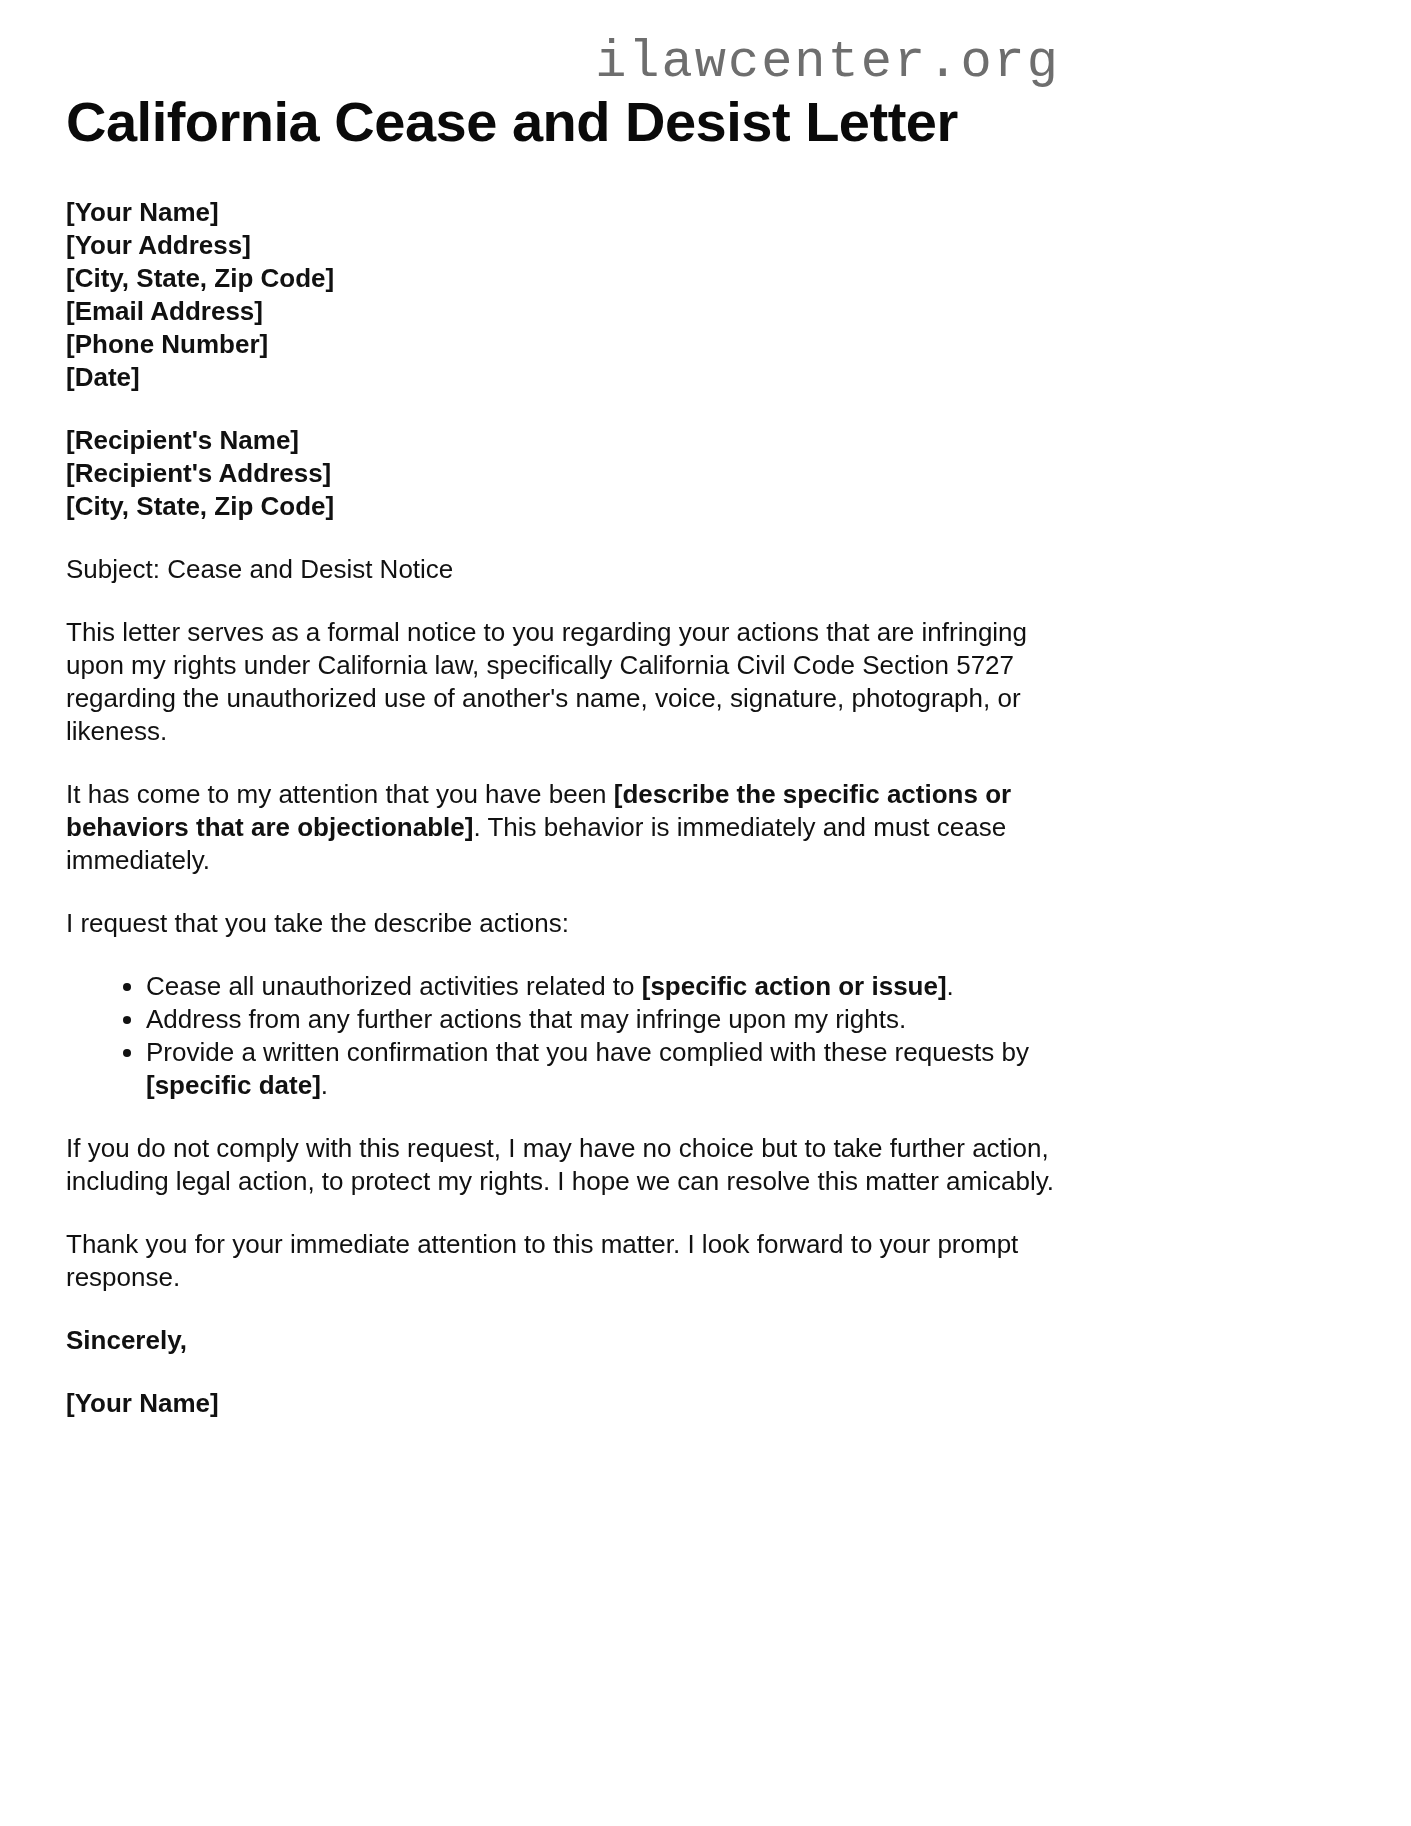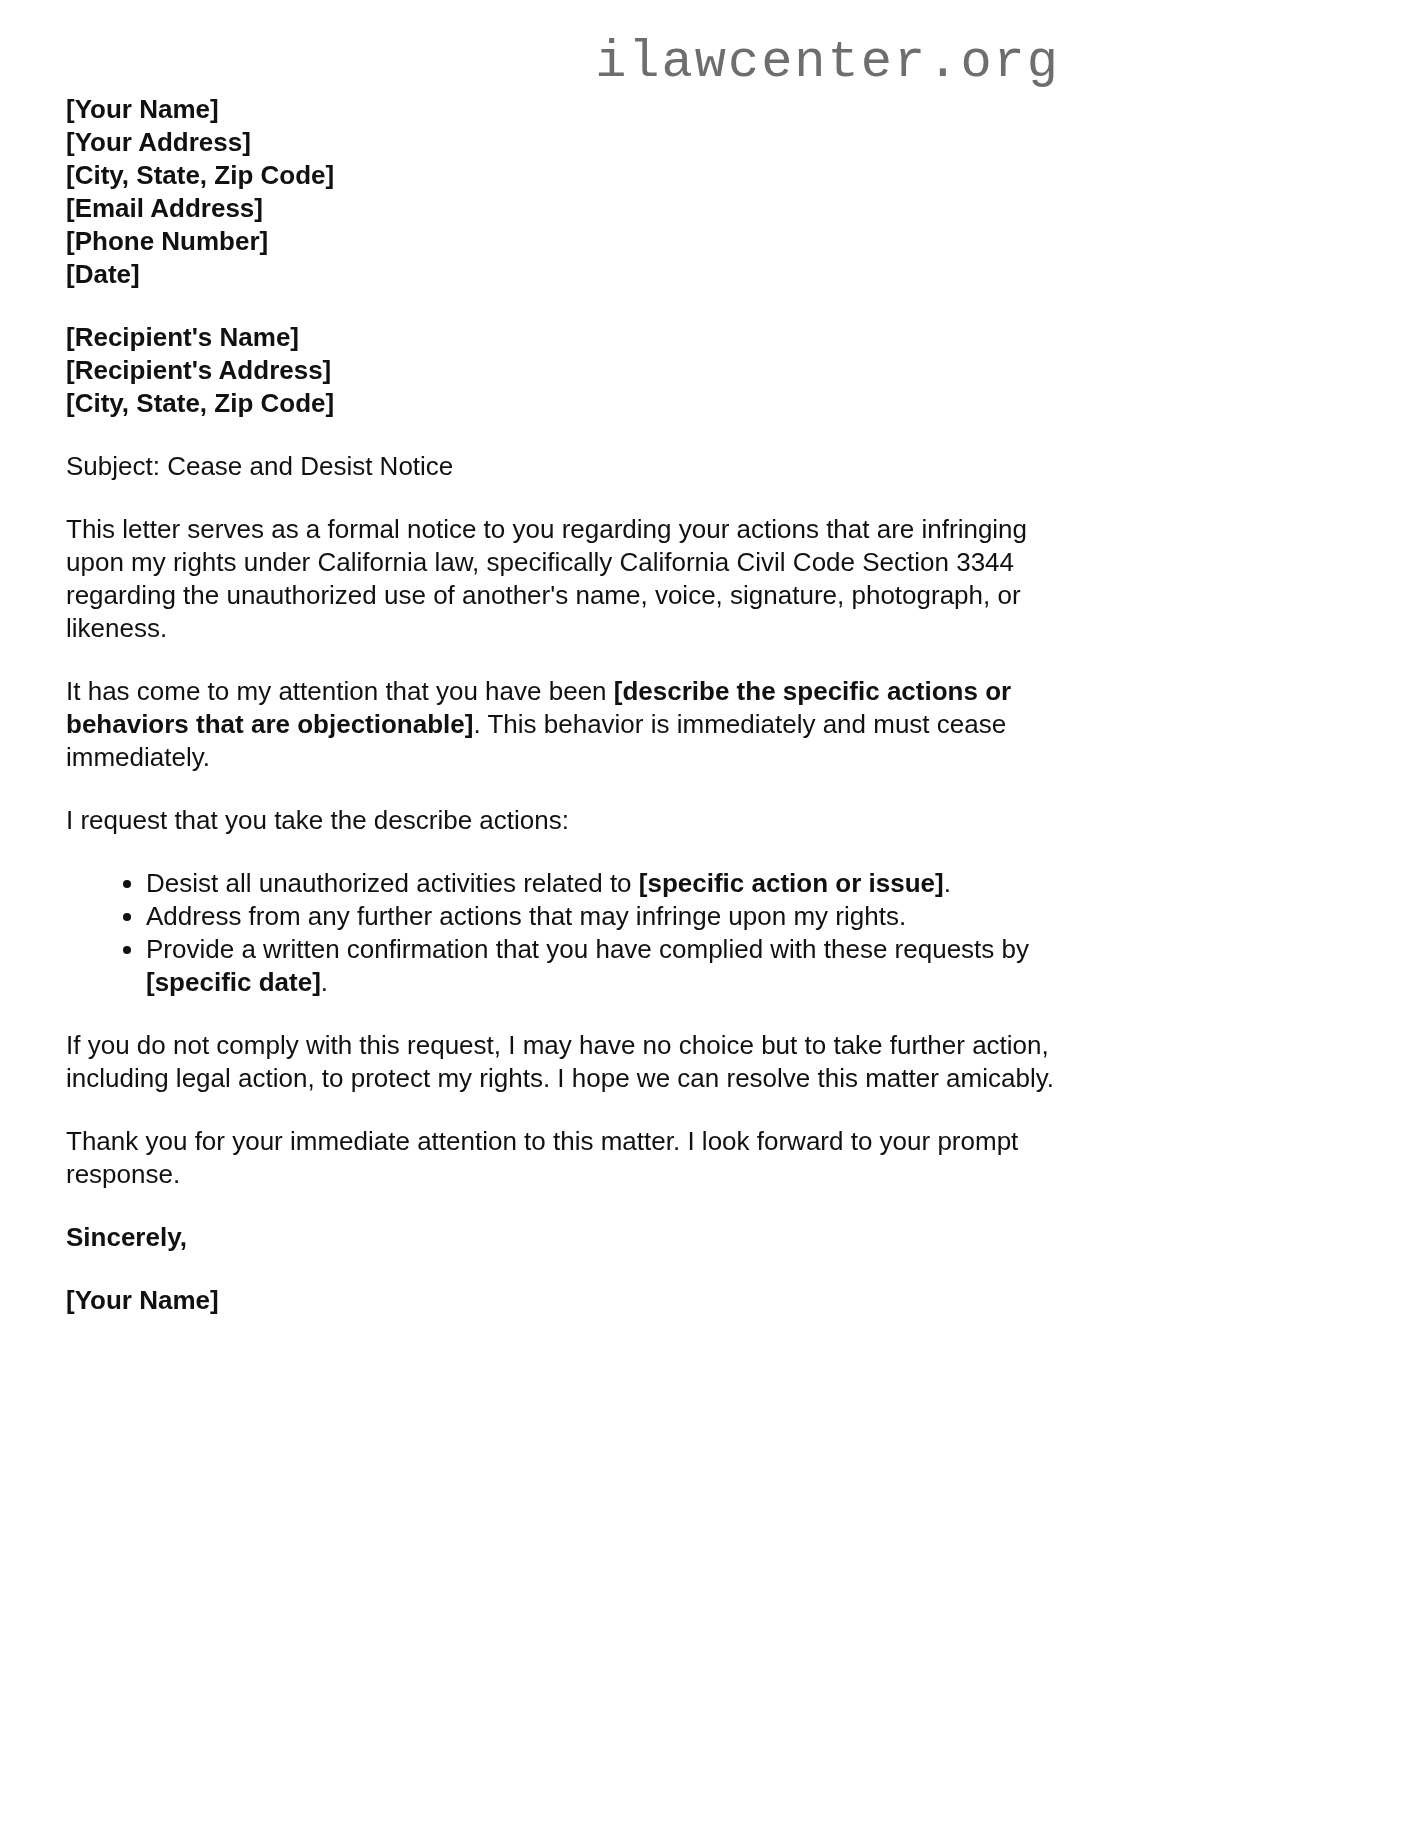--- a/index.html
+++ b/index.html
@@ -58,48 +58,49 @@
 </style>
 </head>
 <body>
 
 <div class="page">
 
   <div class="logo-row">
     <span class="site-logo">ilawcenter.org</span>
   </div>
 
+  <h1 class="page-title">California Cease and Desist Letter</h1>
 
   <div class="letter">
 
     <div class="address-block">
       <div>[Your Name]</div>
       <div>[Your Address]</div>
       <div>[City, State, Zip Code]</div>
       <div>[Email Address]</div>
       <div>[Phone Number]</div>
       <div>[Date]</div>
     </div>
 
     <div class="address-block">
       <div>[Recipient's Name]</div>
       <div>[Recipient's Address]</div>
       <div>[City, State, Zip Code]</div>
     </div>
 
     <p class="para">Subject: Cease and Desist Notice</p>
 
-    <p class="para">This letter serves as a formal notice to you regarding your actions that are infringing upon my rights under California law, specifically California Civil Code Section 3344 regarding the unauthorized use of another's name, voice, signature, photograph, or likeness.</p>
+    <p class="para">This letter serves as a formal notice to you regarding your actions that are infringing upon my rights under California law, specifically California Civil Code Section 5727 regarding the unauthorized use of another's name, voice, signature, photograph, or likeness.</p>
 
     <p class="para"><span>It has come to my attention that you have been </span><strong>[describe the specific actions or behaviors that are objectionable]</strong><span>. This behavior is immediately and must cease immediately.</span></p>
 
     <p class="para">I request that you take the describe actions:</p>
 
     <ul class="request-list">
-      <li><span>Desist all unauthorized activities related to </span><strong>[specific action or issue]</strong><span>.</span></li>
+      <li><span>Cease all unauthorized activities related to </span><strong>[specific action or issue]</strong><span>.</span></li>
       <li><span>Address from any further actions that may infringe upon my rights.</span><strong></strong><span></span></li>
       <li><span>Provide a written confirmation that you have complied with these requests by </span><strong>[specific date]</strong><span>.</span></li>
     </ul>
 
     <p class="para">If you do not comply with this request, I may have no choice but to take further action, including legal action, to protect my rights. I hope we can resolve this matter amicably.</p>
 
     <p class="para">Thank you for your immediate attention to this matter. I look forward to your prompt response.</p>
 
     <p class="closing">Sincerely,</p>
 

